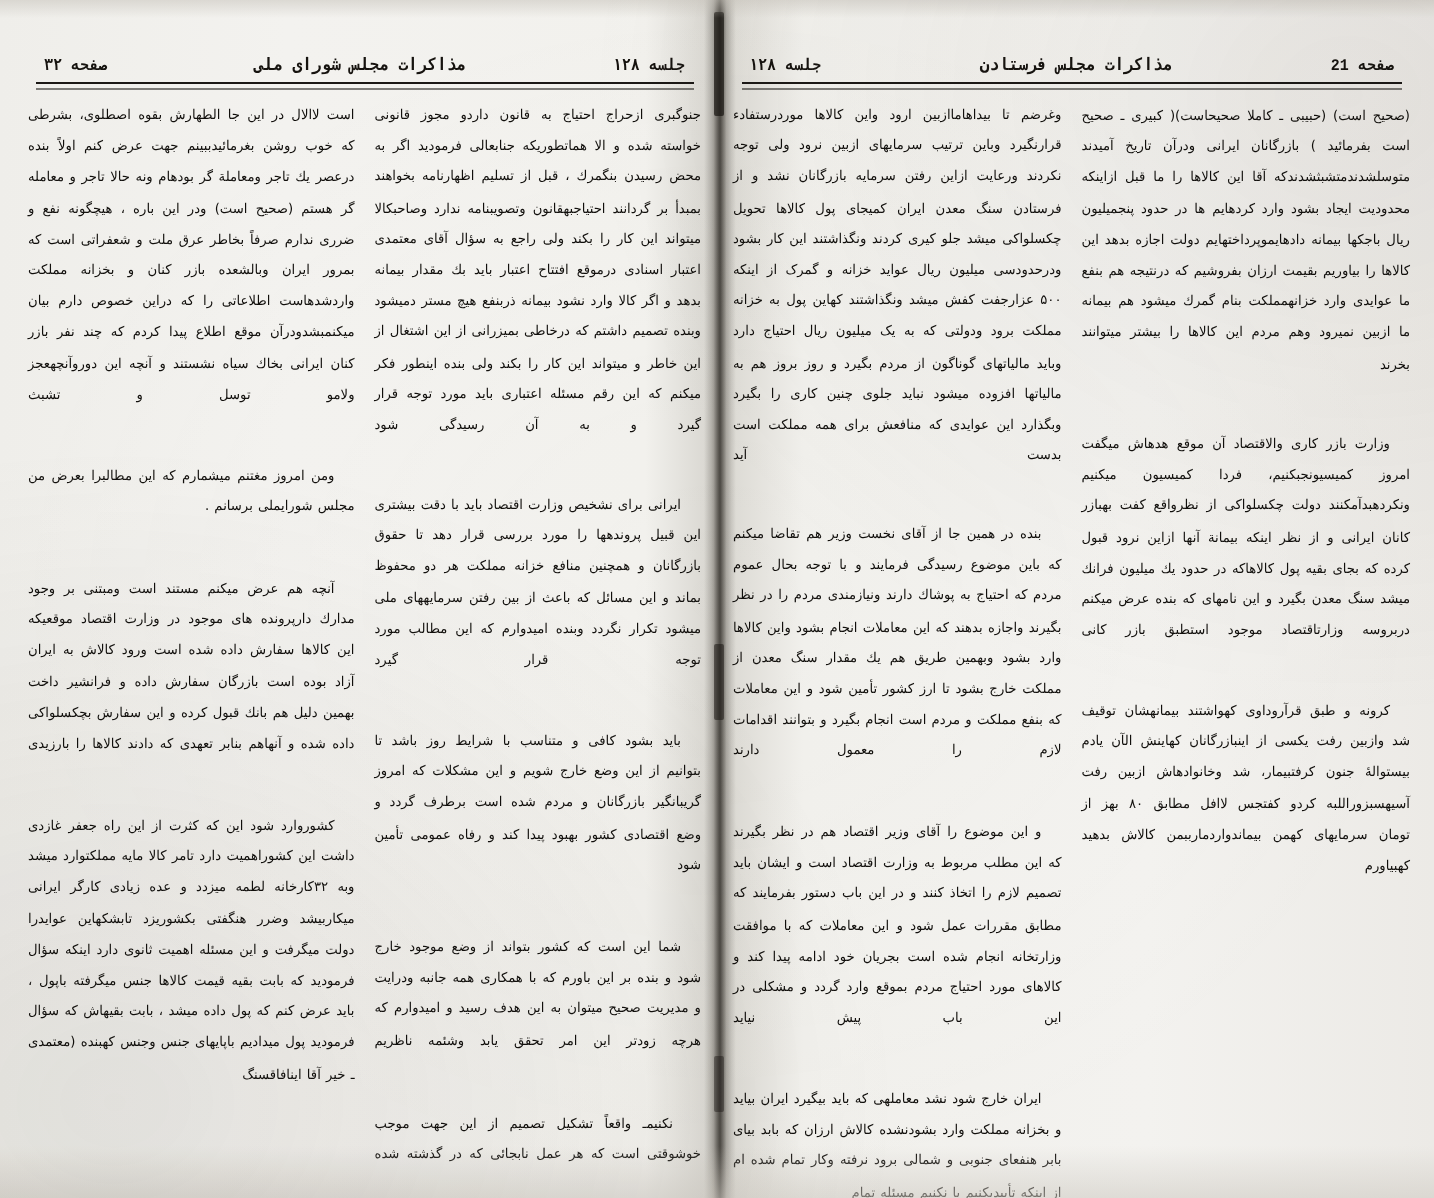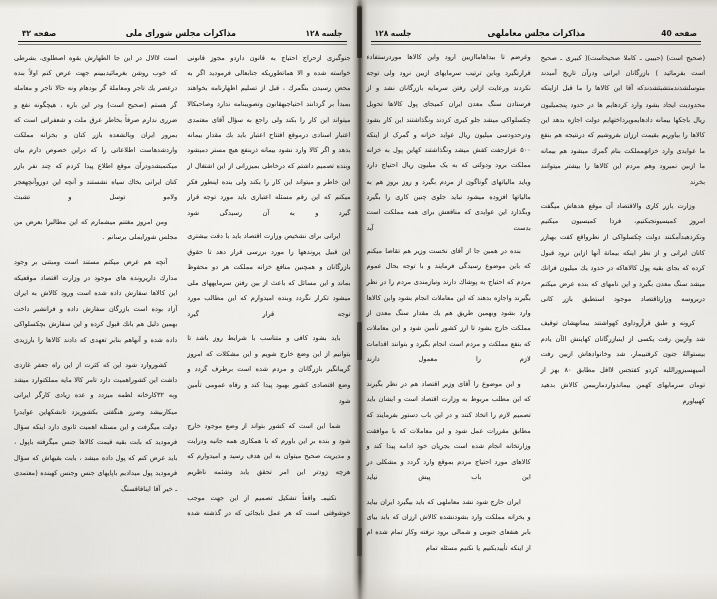--- a/index.html
+++ b/index.html
@@ -35,20 +35,21 @@
     padding:0 8px 2px 8px;
     box-sizing:border-box;
   }
   .runhead span{
     font-size:7.5px;
     font-weight:700;
     color:#16130f;
     letter-spacing:.2px;
     white-space:nowrap;
     transform:scaleY(1.08);
+    font-family:Liberation Mono, monospace;
   }
   .runhead .mid{font-size:8px;}
   .rule{
     height:0;
     border-top:1.6px solid #1b1815;
     margin:1px 4px 0 4px;
     box-shadow:0 1.5px 0 -0.6px rgba(40,36,32,.45);
   }
   .rule.soft{
     border-top:1px solid rgba(30,27,24,.55);
@@ -61,20 +62,21 @@
     display:flex;
     gap:10px;
     margin-top:7px;
     height:540px;
   }
   .col{
     flex:1 1 0;
     min-width:0;
     display:flex;
     flex-direction:column;
+    gap:16px;
   }
   .col p{
     margin:0 0 0 0;
     font-size:6.6px;
     line-height:15.2px;
     text-align:justify;
     text-align-last:justify;
     color:#110f0c;
     word-spacing:.5px;
     letter-spacing:.1px;
@@ -122,22 +124,22 @@
   }
 </style>
 </head>
 <body>
 
 <div id="spread">
 
   <div class="page left">
 
     <div class="runhead">
-      <span>صفحه 40</span>
-      <span class="mid">مذاکرات مجلس معاملهی</span>
+      <span>صفحه 21</span>
+      <span class="mid">مذاکرات مجلس فرستادن</span>
       <span>جلسه ۱۲۸</span>
     </div>
     <div class="rule"></div>
     <div class="rule soft"></div>
 
     <div class="cols">
 
       <div class="col">
         <p>(صحیح است) (حبیبی ـ کاملا صحیحاست)( کبیری ـ صحیح است بفرمائید ) بازرگانان ایرانی ودرآن تاریخ آمیدند متوسلشدندمتشبثشدندکه آقا این کالاها را ما قبل ازاینکه محدودیت ایجاد بشود وارد کردهایم ها در حدود پنجمیلیون ریال باجکها بیمانه دادهایموپرداختهایم دولت اجازه بدهد این کالاها را بیاوریم بقیمت ارزان بفروشیم که درنتیجه هم بنفع ما عوایدی وارد خزانهمملکت بنام گمرك میشود هم بیمانه ما ازبین نمیرود وهم مردم این کالاها را بیشتر میتوانند بخرند</p>
         <p class="indent">وزارت بازر کاری والاقتصاد آن موقع هدهاش میگفت امروز کمیسیونجبکنیم، فردا کمیسیون میکنیم ونکردهبدآمکنند دولت چکسلواکی از نظرواقع کفت بهبازر کانان ایرانی و از نظر اینکه بیمانة آنها ازاین نرود قبول کرده که بجای بقیه پول کالاهاکه در حدود یك میلیون فرانك میشد سنگ معدن بگیرد و این نامهای که بنده عرض میکنم دربروسه وزارتاقتصاد موجود استطبق بازر کانی</p>

